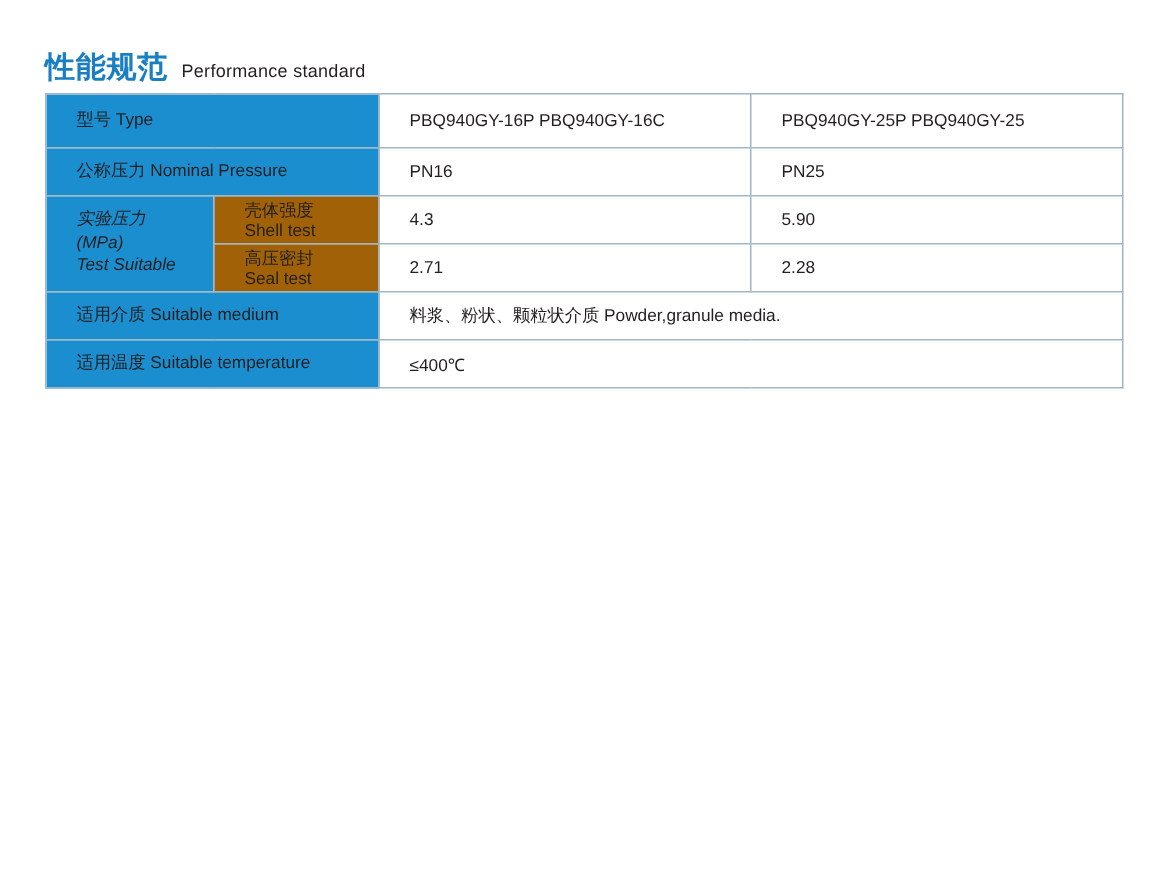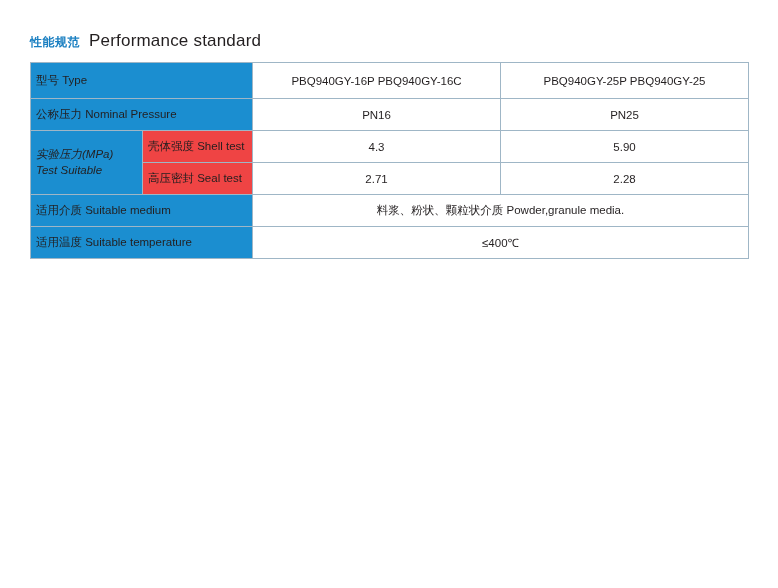--- a/index.html
+++ b/index.html
@@ -20,64 +20,63 @@
     height: 588px;
   }
   .title-row {
     position: absolute;
     left: 30px;
     top: 31px;
     display: flex;
     align-items: baseline;
   }
   .title-cn {
-    font-size: 12px;
+    font-size: 20px;
     font-weight: bold;
     color: #1a7fc1;
     letter-spacing: 0.5px;
   }
   .title-en {
-    font-size: 17px;
+    font-size: 12px;
     color: #231f20;
     margin-left: 9px;
     letter-spacing: 0.2px;
   }
   table.spec {
     position: absolute;
     left: 30px;
     top: 62px;
     width: 718px;
     border-collapse: collapse;
     table-layout: fixed;
   }
   table.spec td {
     border: 1px solid #9fb6c6;
     font-size: 11.5px;
     color: #231f20;
-    padding: 0 5px;
+    padding: 0 20px;
     vertical-align: middle;
   }
   td.hdr {
     background: #1b8ed0;
     color: #ffffff;
     font-size: 11.5px;
     padding-left: 10px;
     padding-right: 6px;
     border-color: #ffffff;
     line-height: 1.35;
   }
   td.hdr-sub {
-    background: #ef4444;
+    background: #a16207;
     color: #ffffff;
     font-size: 11.5px;
     padding-left: 8px;
     border-color: #ffffff;
   }
   td.val {
-    text-align: center;
   }
   .r1 { height: 36px; }
   .r2 { height: 32px; }
   .r3 { height: 32px; }
   .r4 { height: 32px; margin-left: 36px; }
   .r5 { height: 32px; }
   .r6 { height: 32px; }
   .two-line {
     line-height: 1.35;
     font-style: italic;

